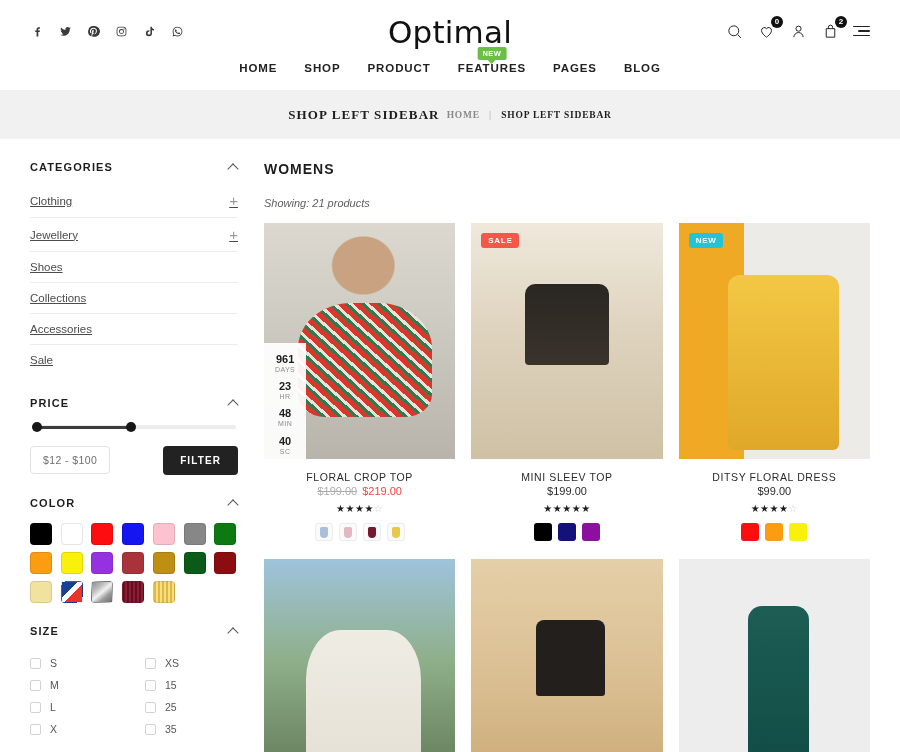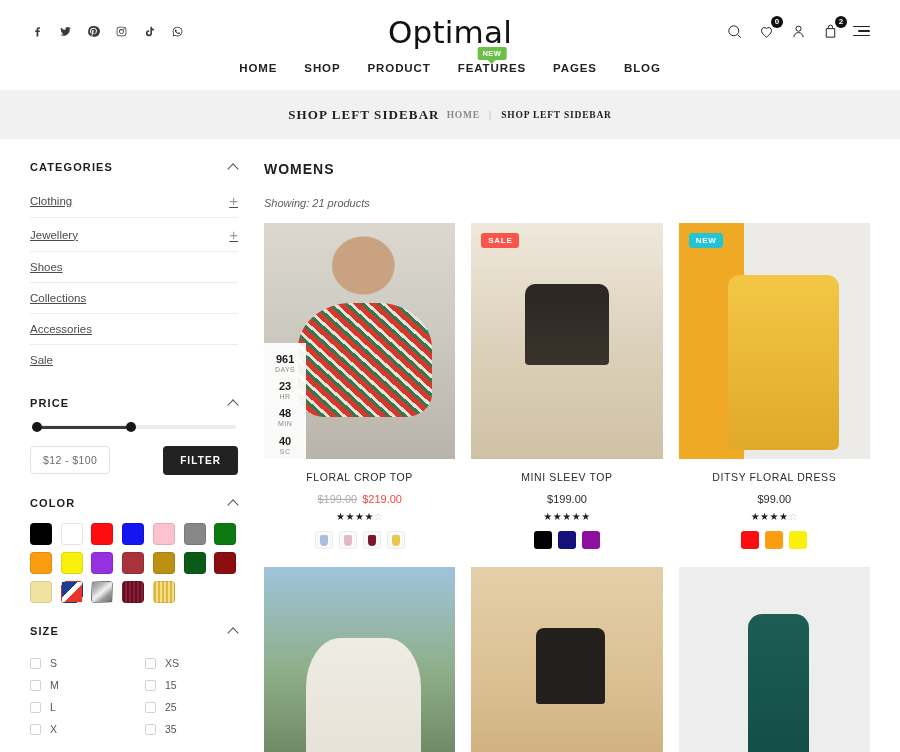--- a/index.html
+++ b/index.html
@@ -189,21 +189,21 @@
     position:absolute; left:0; top:120px; z-index:4;
     background: rgba(255,255,255,.93);
     padding: 7px 11px 8px 11px;
     text-align:center; min-width: 42px;
   }
   .countdown .blk { padding: 3px 0; }
   .countdown .num { font-size: 11px; font-weight: 700; color:#1d1d1d; line-height: 1.1; }
   .countdown .lbl { font-size: 7px; color:#8c8c8c; letter-spacing:.4px; line-height:1.3; }
 
   .pname { text-align:center; font-size: 10.5px; font-weight:400; letter-spacing:.6px; color:#2b2b2b; margin-top: 12px; }
-  .pprice { text-align:center; margin-top: 10px; font-size: 11px; color:#2b2b2b; }
+  .pprice { text-align:center; margin-top: 2px; font-size: 11px; color:#2b2b2b; }
   .pprice .old { color:#adadad; text-decoration: line-through; margin-right: 5px; }
   .pprice .new { color:#f4453d; }
   .stars { text-align:center; margin-top: 6px; font-size: 10px; letter-spacing: .5px; color:#1d1d1d; }
   .stars .off { color:#c9c9c9; }
   .pcolors { display:flex; justify-content:center; gap: 6px; margin-top: 9px; }
   .pc { width: 18px; height: 18px; border-radius: 3px; }
   .pc.img { border:1px solid #ececec; background:#fafafa; position:relative; overflow:hidden; }
   .pc.img .dress { position:absolute; left:4px; right:4px; top:3px; bottom:2px; border-radius:2px 2px 5px 5px; }
 
   

